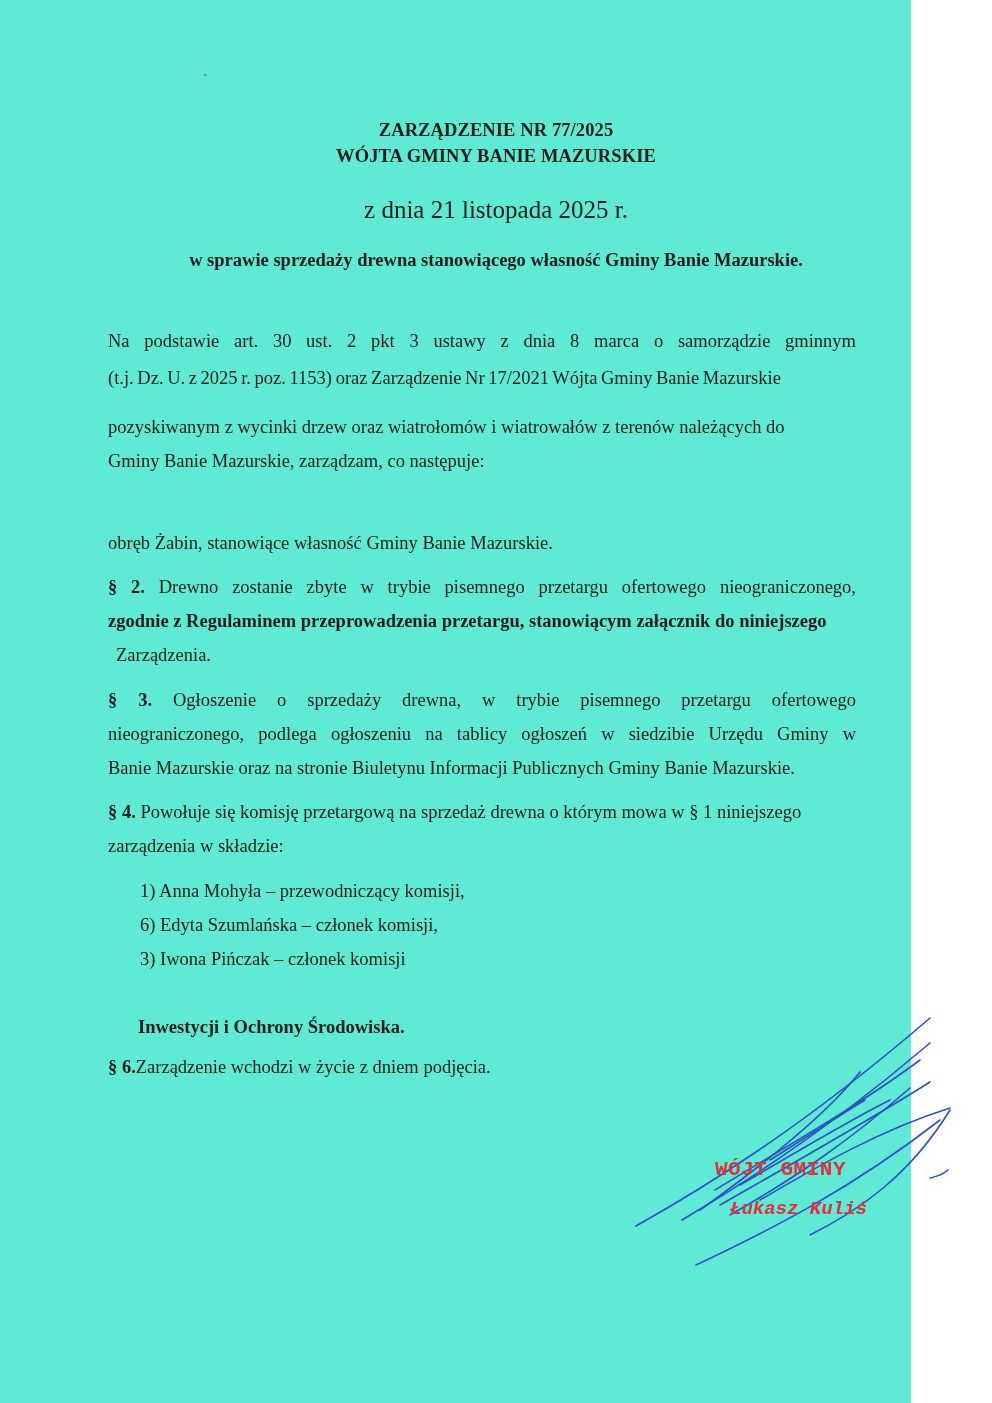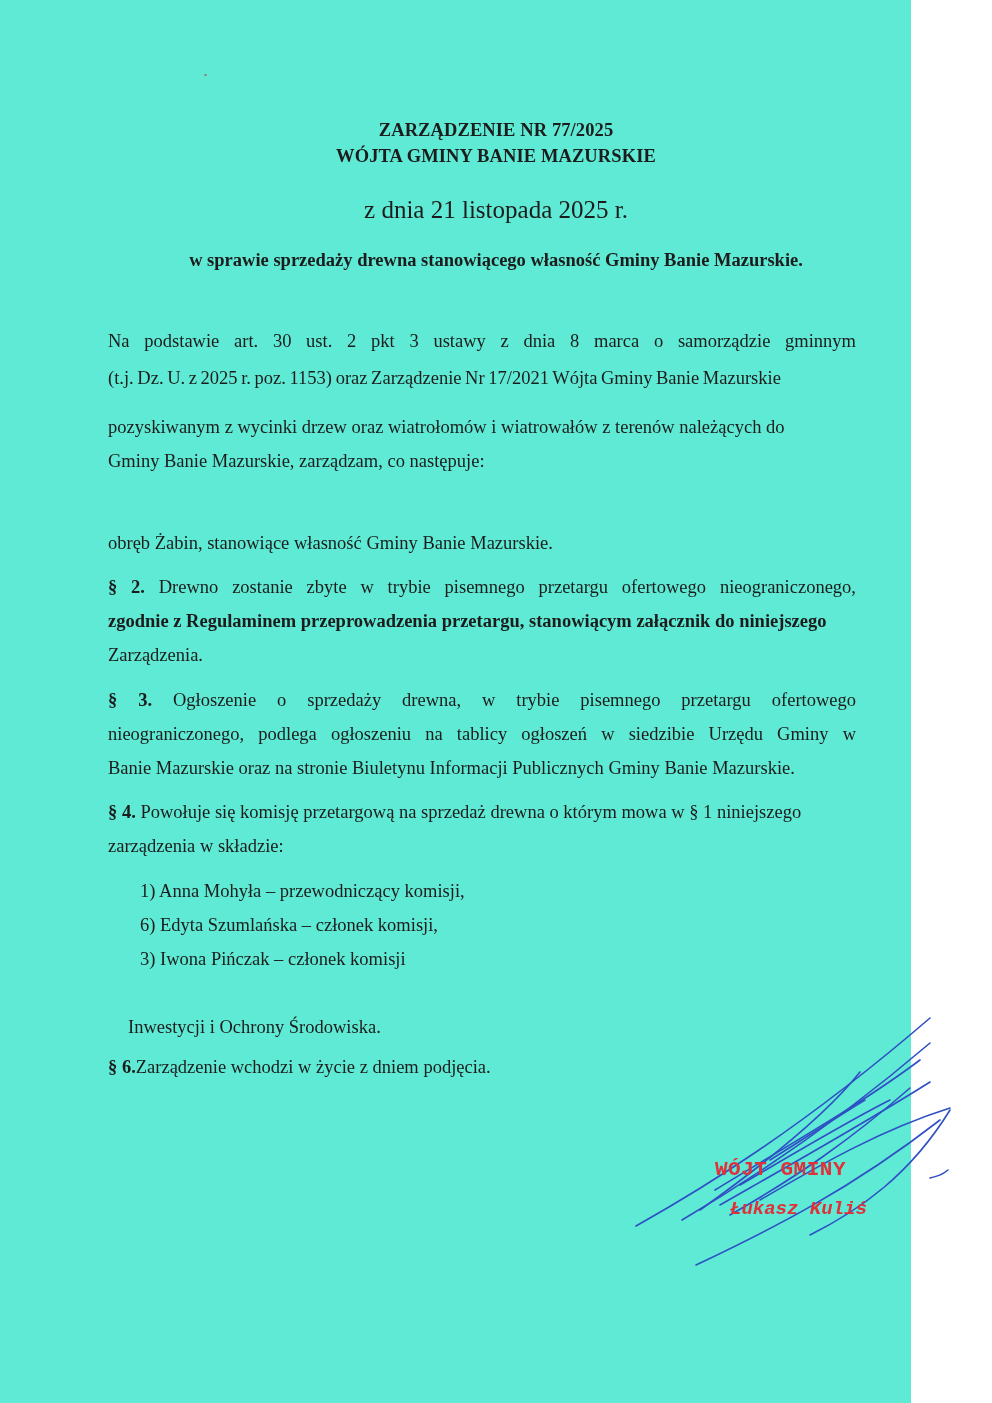--- a/index.html
+++ b/index.html
@@ -62,21 +62,21 @@
       font-size: 18.5px;
       line-height: 26px;
       white-space: nowrap;
     }
     .justify {
       width: 748px;
       text-align: justify;
       text-align-last: justify;
     }
     .indent1 { left: 140px; }
-    .indent2 { left: 128px; }
+    .indent2 { left: 138px; font-weight: bold; }
     .b { font-weight: bold; }
     .signature {
       position: absolute;
       left: 620px; top: 1010px;
       width: 340px; height: 270px;
     }
     .stamp {
       position: absolute;
       color: #e0303a;
       font-weight: bold;
@@ -109,21 +109,21 @@
   <div class="line" style="top:346px; word-spacing:-1px;margin-top:19px;">(t.j. Dz. U. z 2025 r. poz. 1153) oraz Zarządzenie Nr 17/2021 Wójta Gminy Banie Mazurskie</div>
   <div class="line" style="top:414px;">pozyskiwanym z wycinki drzew oraz wiatrołomów i wiatrowałów z terenów należących do</div>
   <div class="line" style="top:448px;">Gminy Banie Mazurskie, zarządzam, co następuje:</div>
 
   <div class="line" style="top:530px;">obręb Żabin, stanowiące własność Gminy Banie Mazurskie.</div>
 
   <div class="line justify" style="top:574px;">
     <span class="b">§ 2.</span><span> Drewno zostanie zbyte w trybie pisemnego przetargu ofertowego nieograniczonego,</span>
   </div>
   <div class="line" style="top:608px;font-weight:bold;">zgodnie z Regulaminem przeprowadzenia przetargu, stanowiącym załącznik do niniejszego</div>
-  <div class="line" style="top:642px;">Zarządzenia.</div>
+  <div class="line" style="top:642px;margin-left:8px;">Zarządzenia.</div>
 
   <div class="line justify" style="top:687px;">
     <span class="b">§ 3.</span><span> Ogłoszenie o sprzedaży drewna, w trybie pisemnego przetargu ofertowego</span>
   </div>
   <div class="line justify" style="top:721px;">nieograniczonego, podlega ogłoszeniu na tablicy ogłoszeń w siedzibie Urzędu Gminy w</div>
   <div class="line" style="top:755px;">Banie Mazurskie oraz na stronie Biuletynu Informacji Publicznych Gminy Banie Mazurskie.</div>
 
   <div class="line" style="top:799px;">
     <span class="b">§ 4.</span><span> Powołuje się komisję przetargową na sprzedaż drewna o którym mowa w § 1 niniejszego</span>
   </div>

